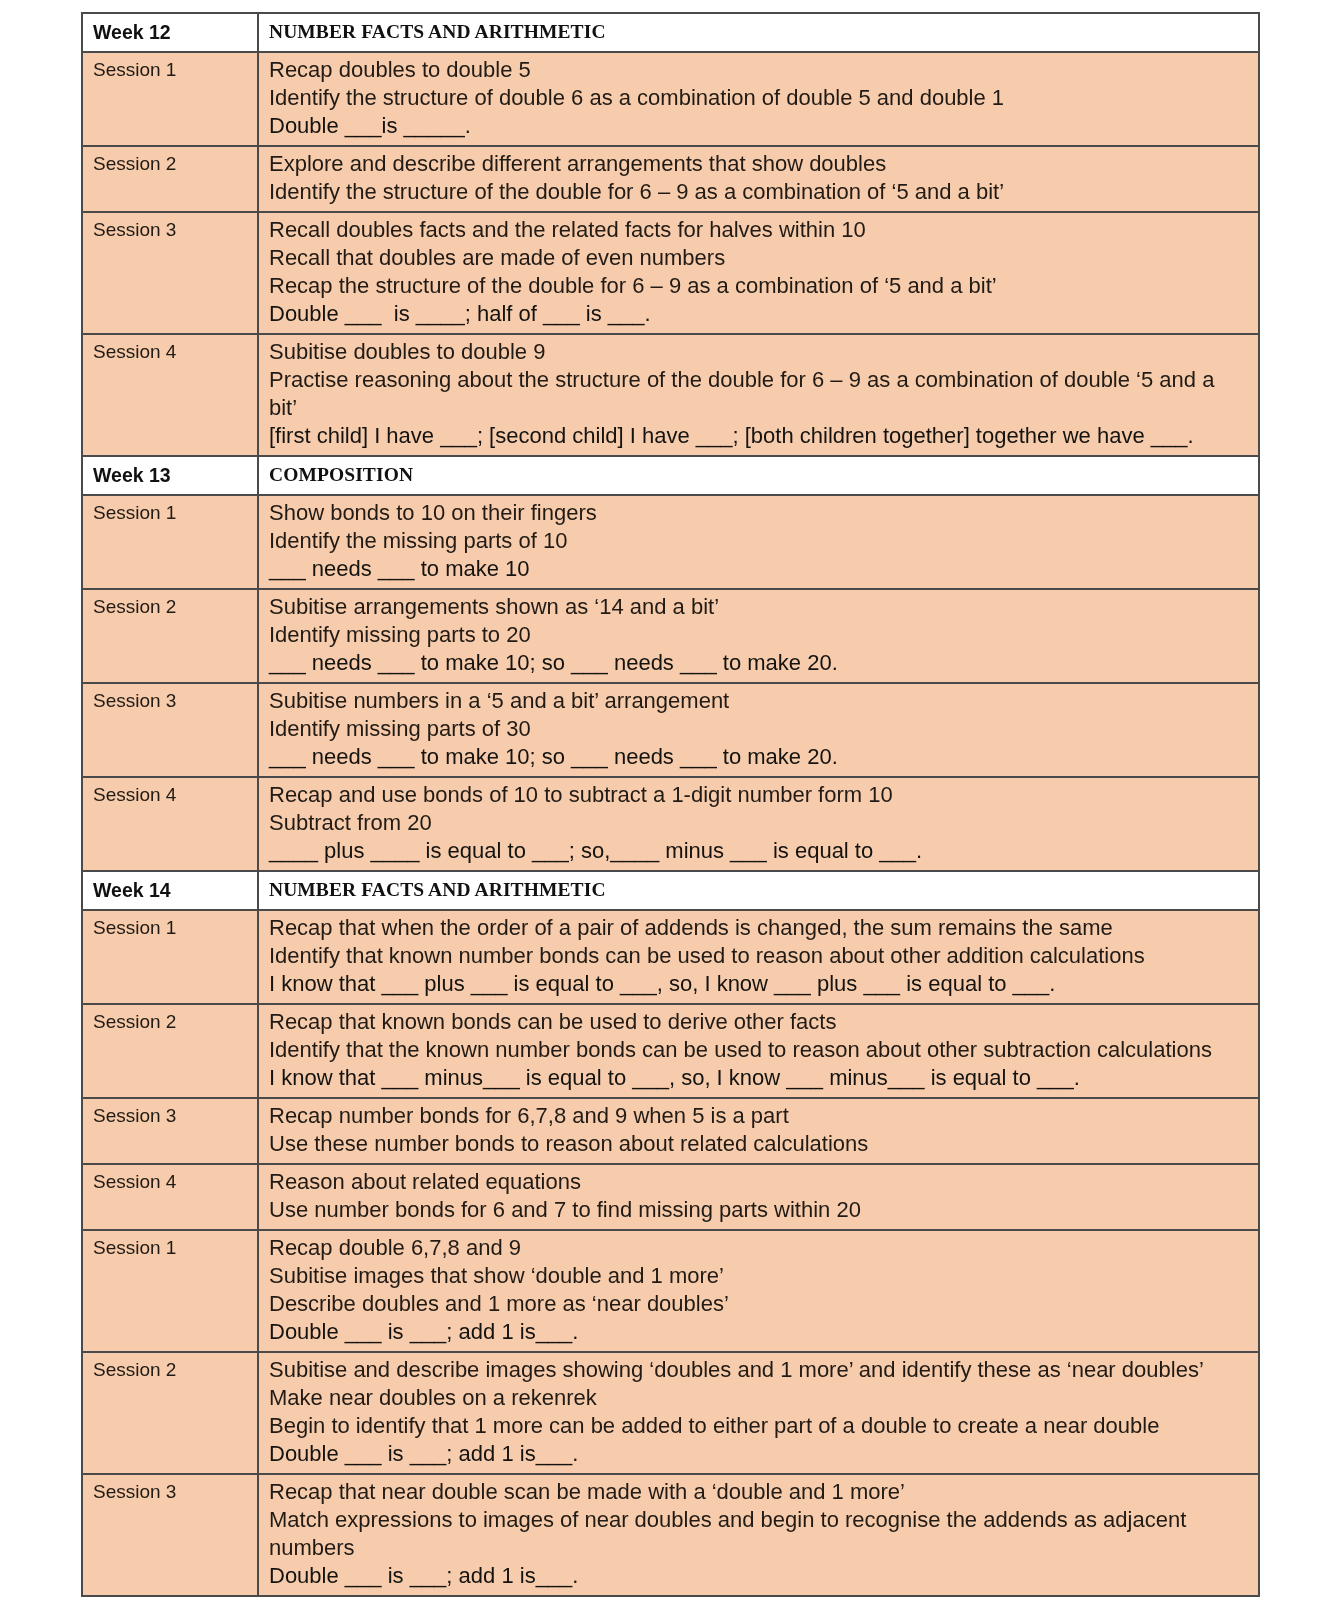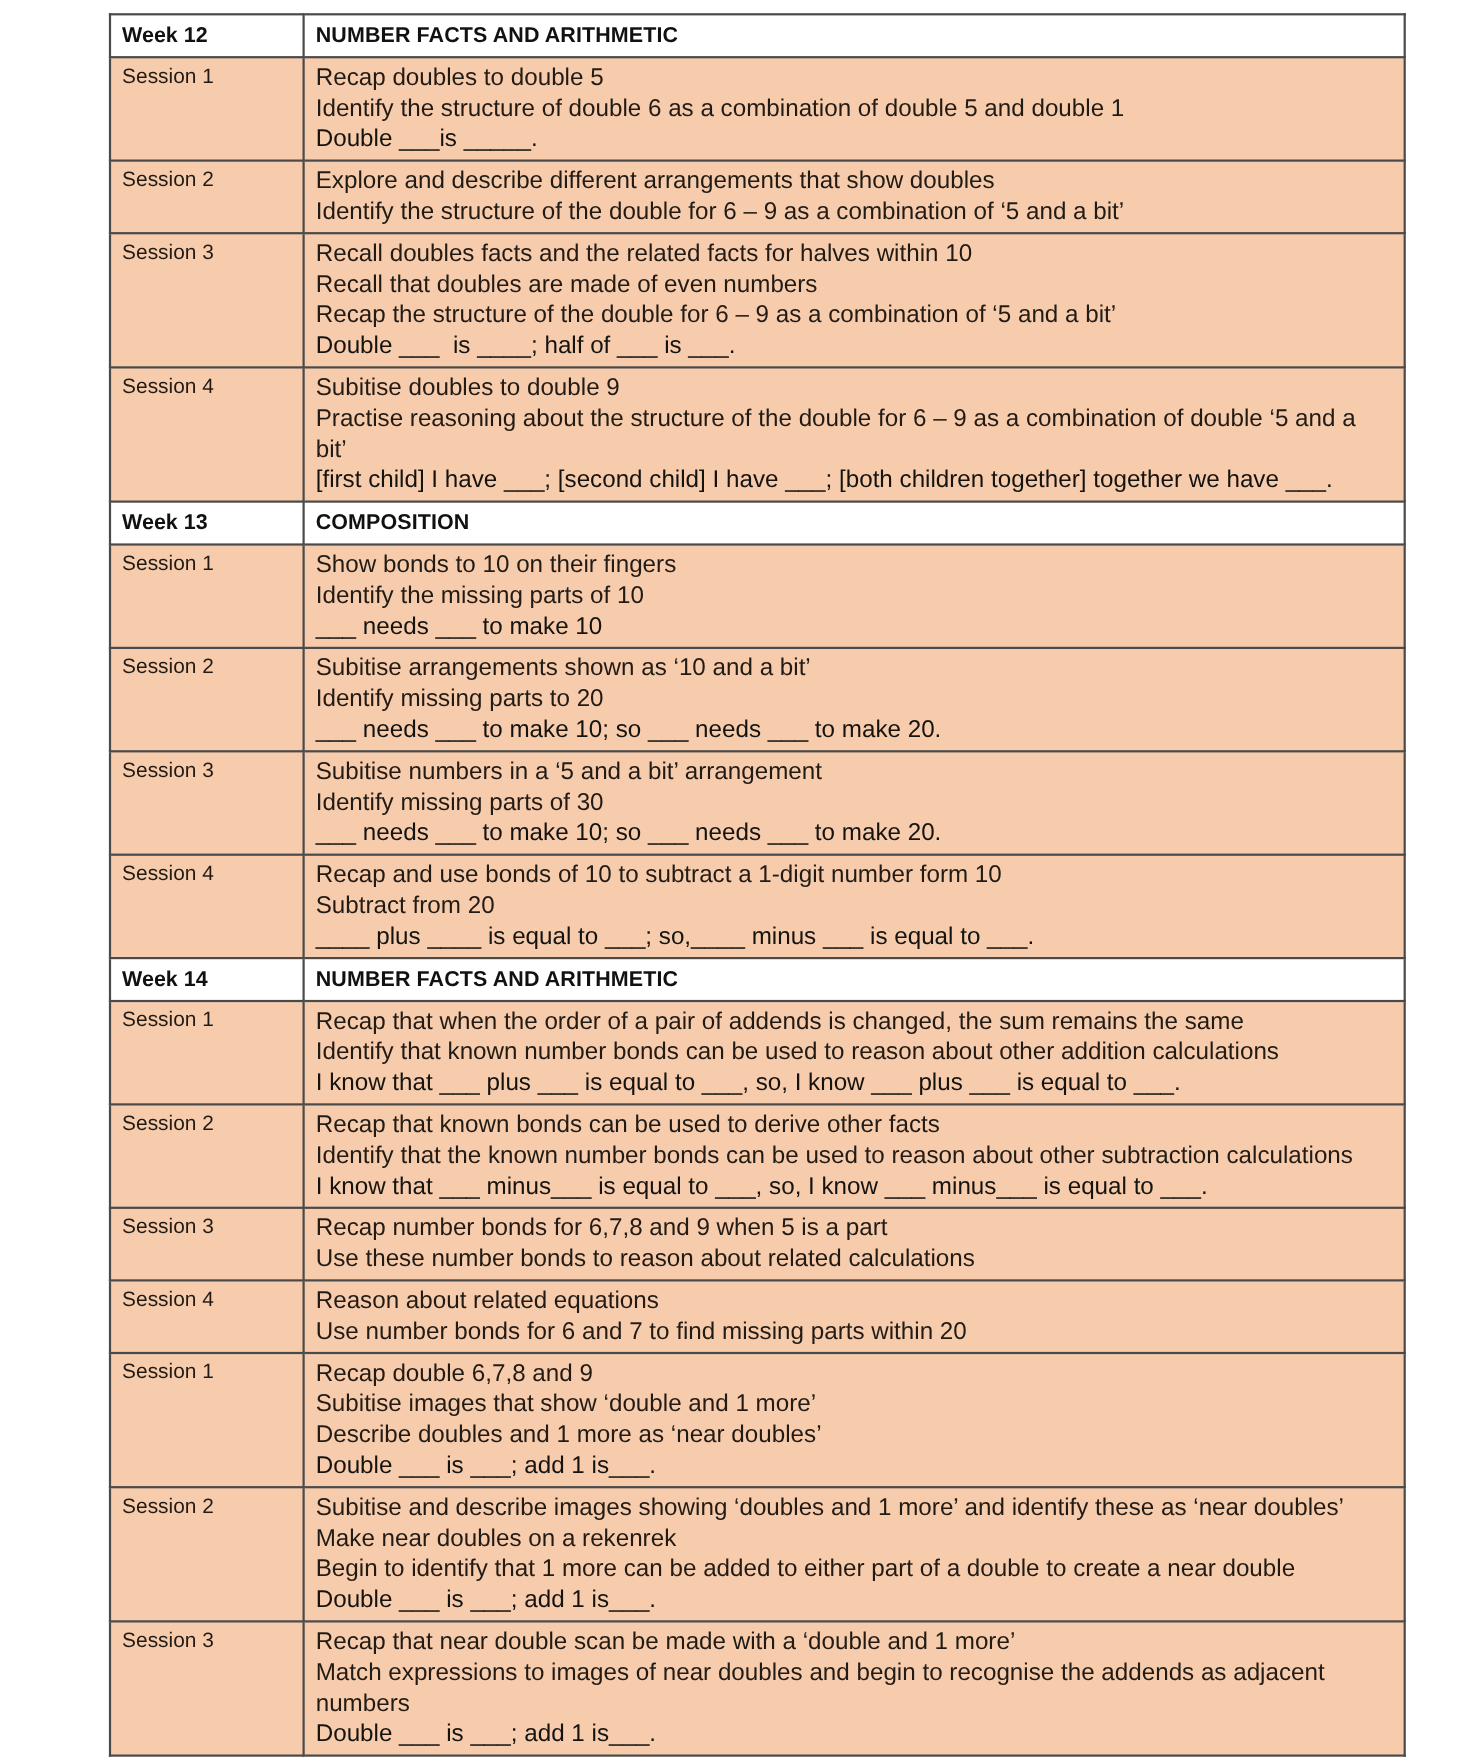--- a/index.html
+++ b/index.html
@@ -27,21 +27,20 @@
   .table-wrap {
     position: absolute;
     left: 81px;
     top: 12px;
     width: 1179px;
   }
   table.scheme {
     border-collapse: collapse;
     table-layout: fixed;
     width: 100%;
-    margin-left: 18px;
   }
   table.scheme td {
     border: 2px solid var(--border-color);
     vertical-align: top;
     padding: 3px 10px 5px 10px;
     color: var(--text-color);
   }
   col.c-label { width: 176px; }
   tr.week-row td {
     background: var(--header-fill);
@@ -61,21 +60,21 @@
   }
   .line {
     font-size: 22px;
     line-height: 28px;
     white-space: pre-wrap;
   }
   .line.bold {
     font-weight: normal;
     color: var(--stem-color);
   }
-  td.week-title { letter-spacing: 0.1px; }
+  td.week-title { letter-spacing: 0.1px; font-family: Liberation Serif, serif; }
 </style>
 </head>
 <body>
 
 <div class="page">
   <div class="table-wrap">
     <table class="scheme">
       <colgroup>
         <col class="c-label">
         <col class="c-content">
@@ -125,21 +124,21 @@
             <td class="session-label">Session 1</td>
             <td class="session-content">
               <div class="line">Show bonds to 10 on their fingers</div>
               <div class="line">Identify the missing parts of 10</div>
               <div class="line bold">___ needs ___ to make 10</div>
             </td>
           </tr>
           <tr class="session-row">
             <td class="session-label">Session 2</td>
             <td class="session-content">
-              <div class="line">Subitise arrangements shown as ‘10 and a bit’</div>
+              <div class="line">Subitise arrangements shown as ‘14 and a bit’</div>
               <div class="line">Identify missing parts to 20</div>
               <div class="line bold">___ needs ___ to make 10; so ___ needs ___ to make 20.</div>
             </td>
           </tr>
           <tr class="session-row">
             <td class="session-label">Session 3</td>
             <td class="session-content">
               <div class="line">Subitise numbers in a ‘5 and a bit’ arrangement</div>
               <div class="line">Identify missing parts of 30</div>
               <div class="line bold">___ needs ___ to make 10; so ___ needs ___ to make 20.</div>

